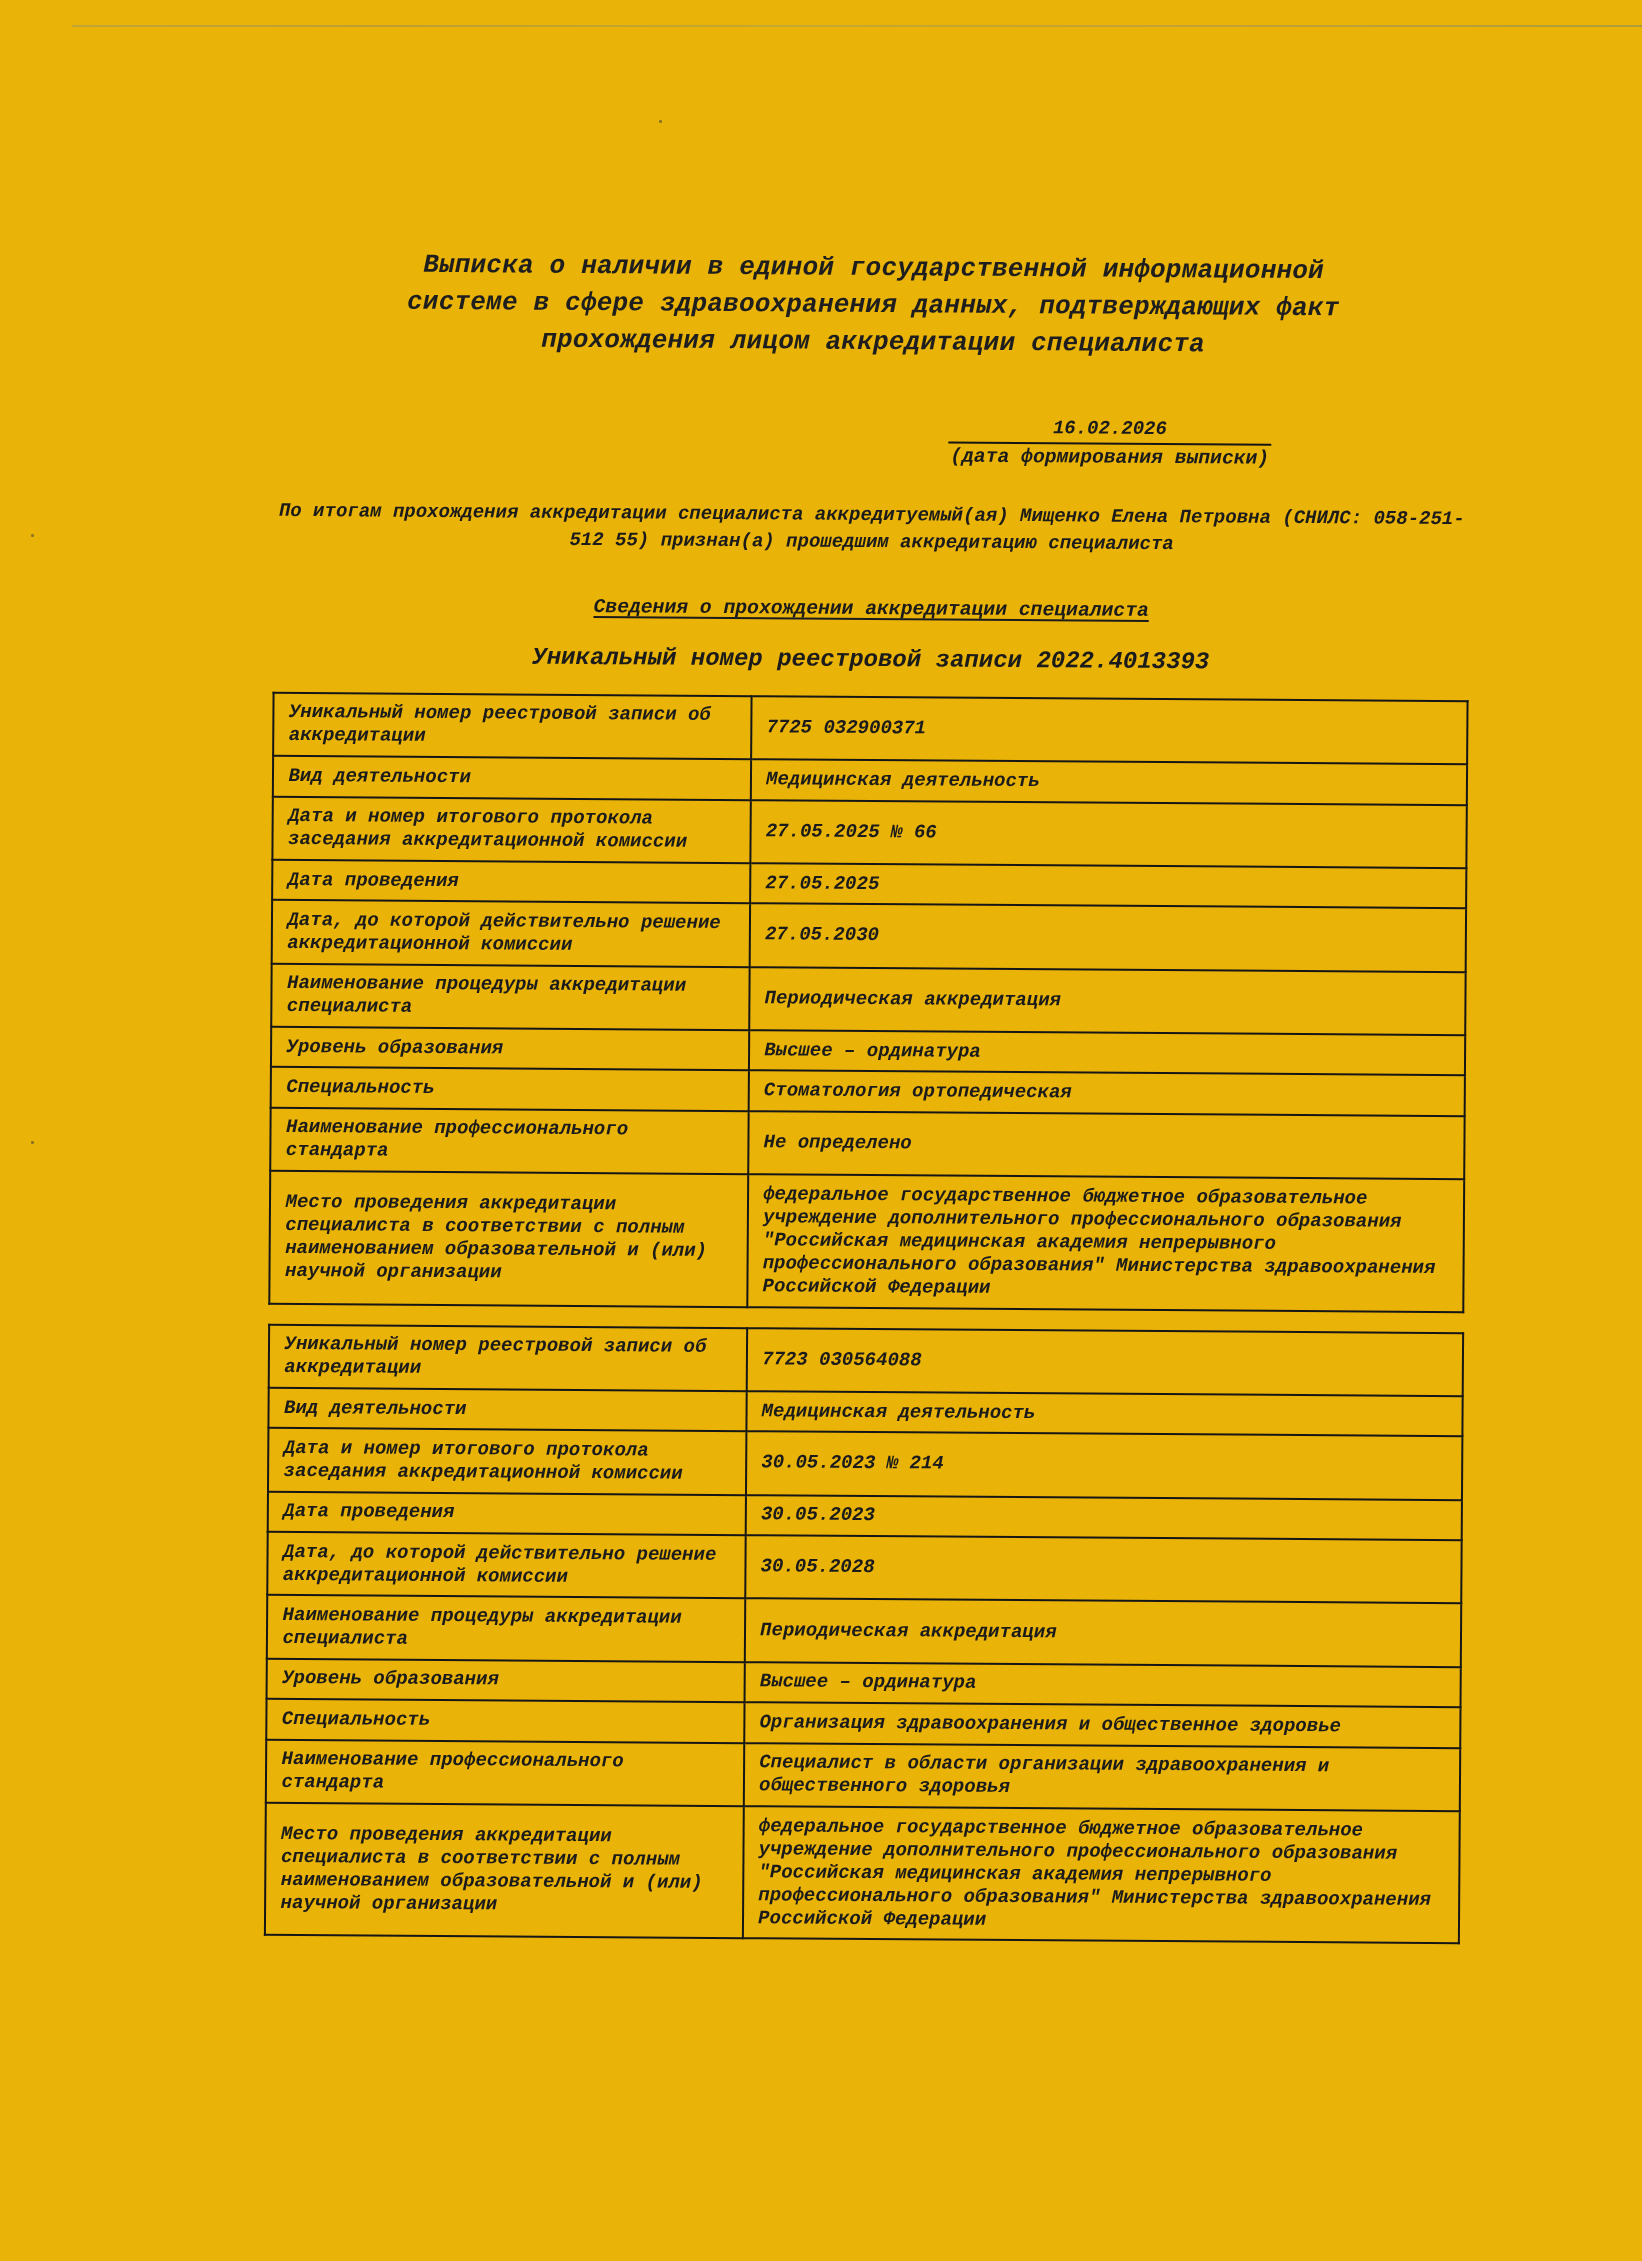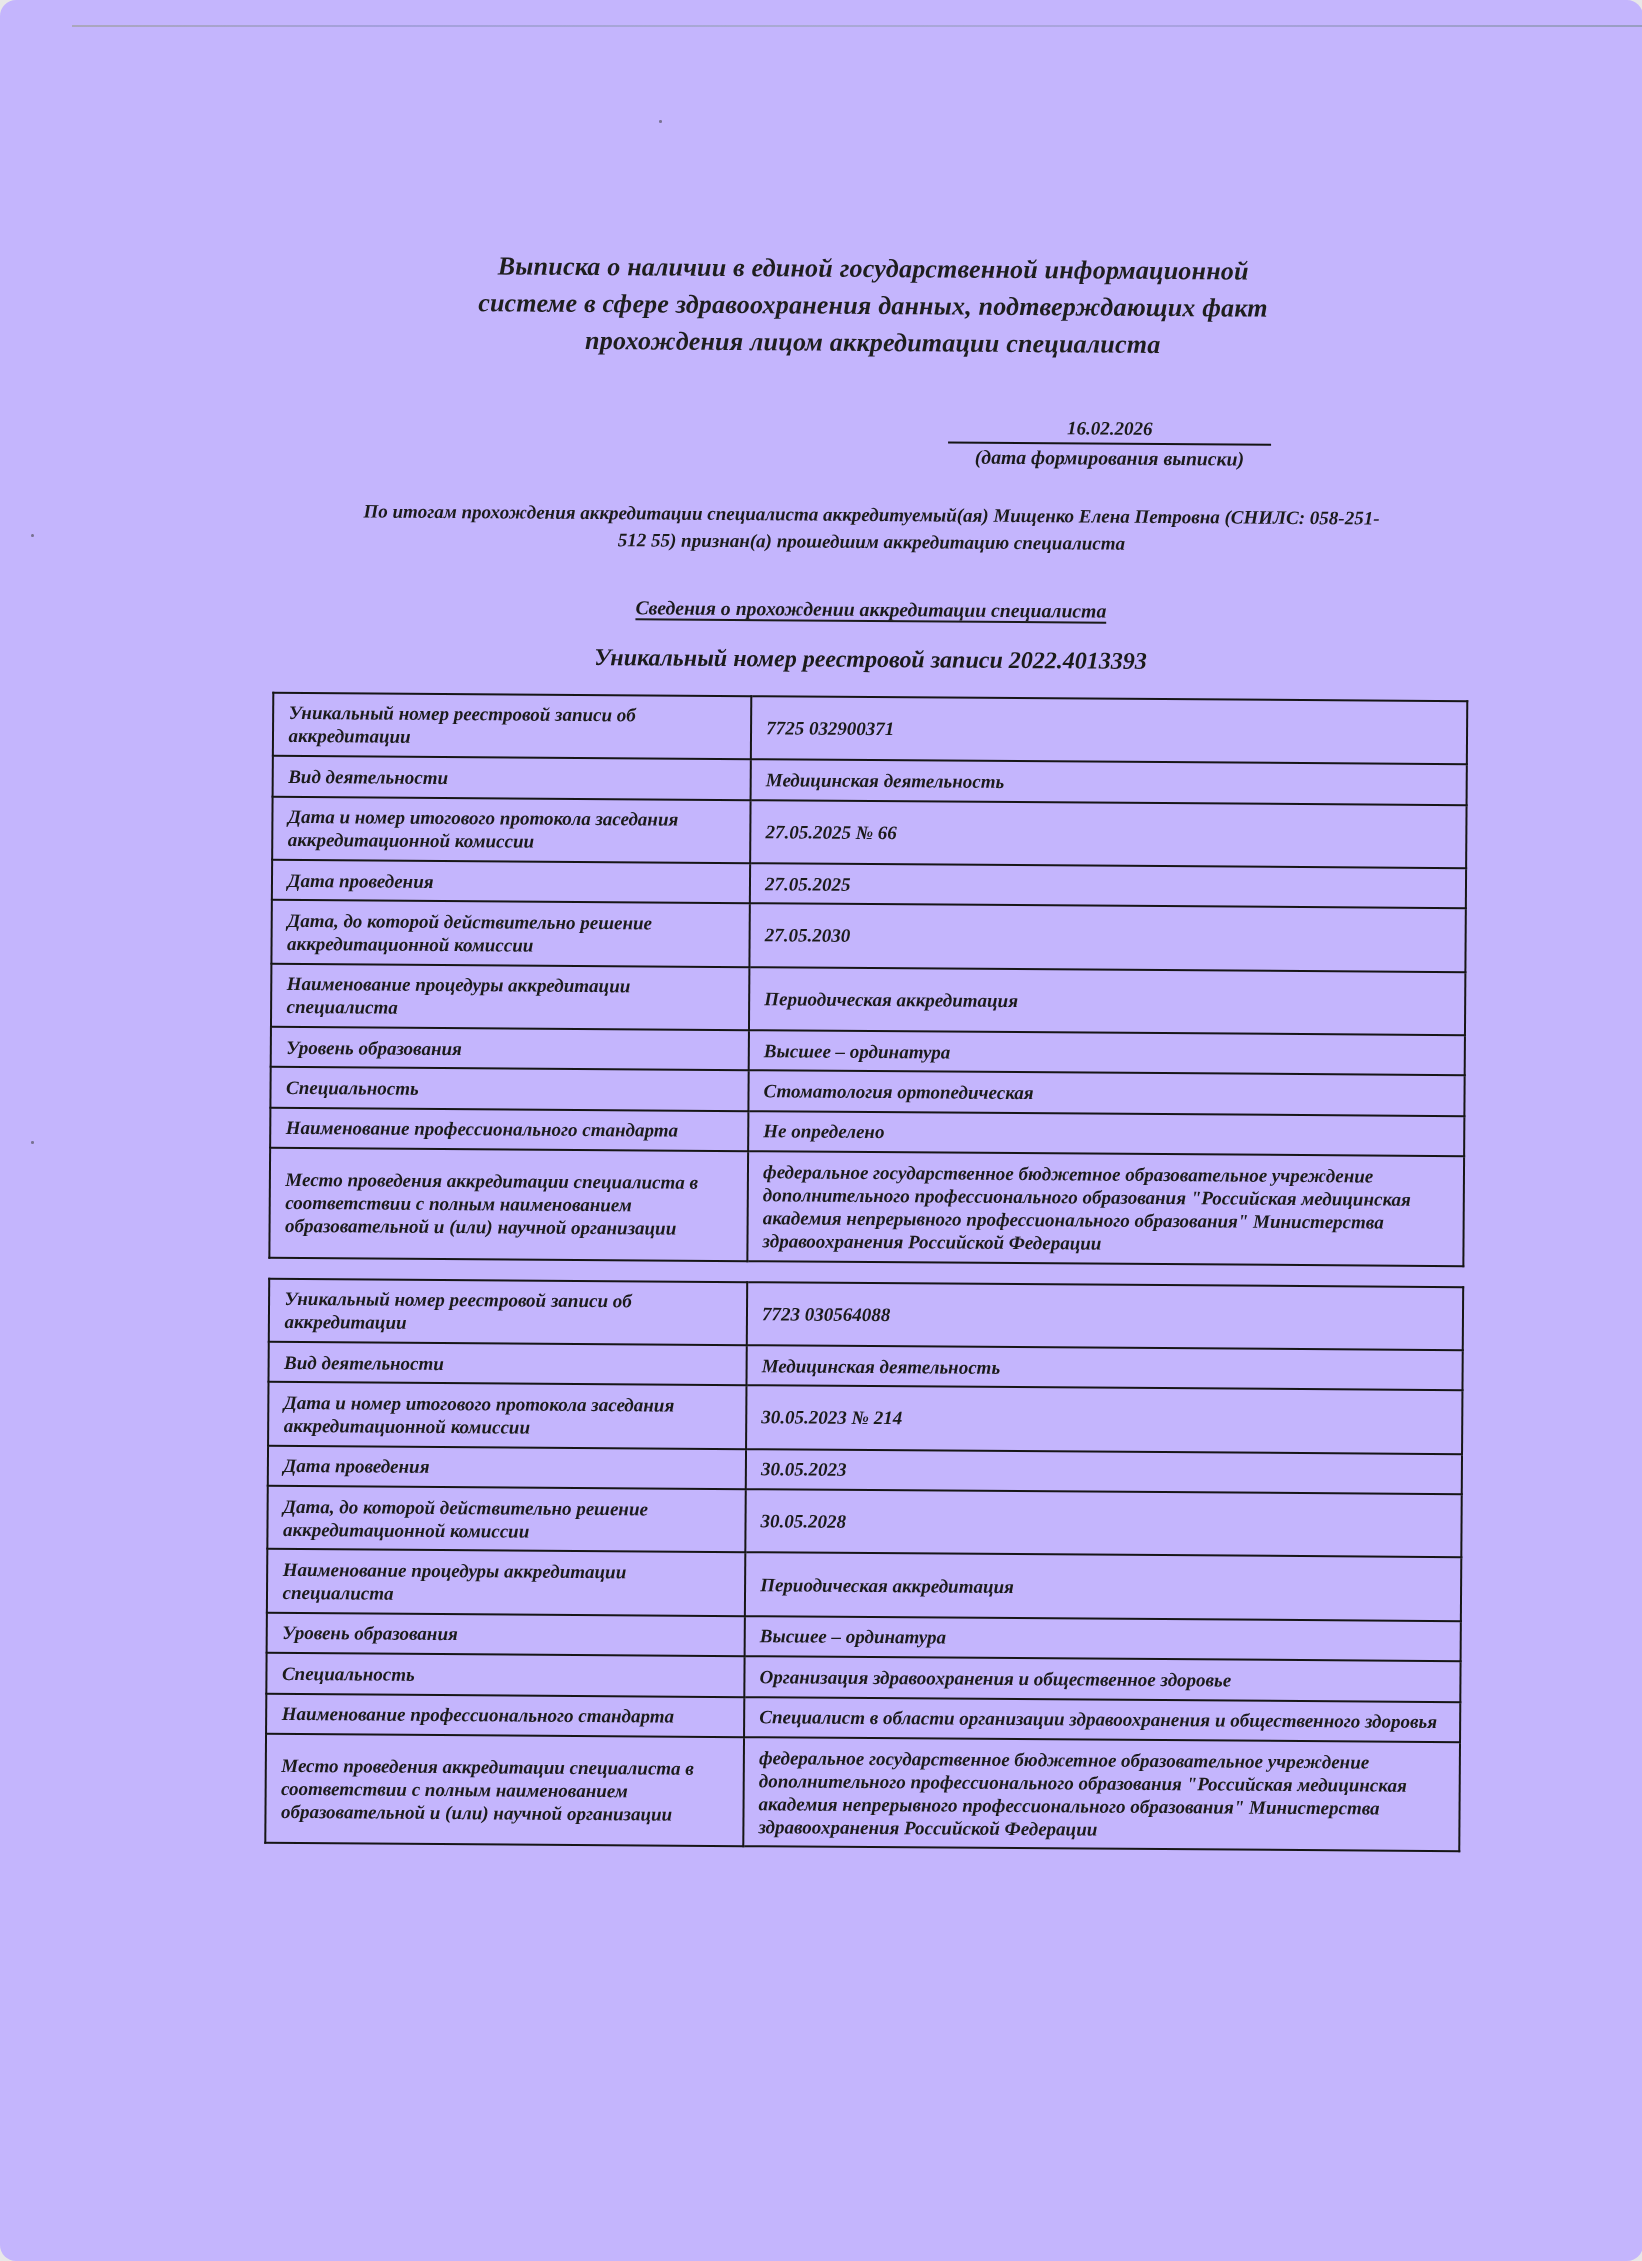--- a/index.html
+++ b/index.html
@@ -1,27 +1,26 @@
 <!DOCTYPE html>
 <html lang="ru" style="font-size:13.7px"><head>
 <meta charset="utf-8">
 <style>
   html, body { margin: 0; padding: 0; background: #e8e8e8; }
   .page {
     position: relative;
     width: 1643px;
     height: 2261px;
     margin: 0 auto;
-    background: #c4b5fd;
+    background: #eab308;
     overflow: hidden;
-    font-family: Liberation Serif, serif;
+    font-family: Liberation Mono, monospace;
     font-style: italic;
     font-weight: bold;
     color: #1b1b1b;
-    border-radius: 16px;
   }
   
   .scan-line {
     position: absolute;
     top: 25px; left: 72px; width: 1571px; height: 1.7px;
     background: linear-gradient(90deg,
       rgba(140,150,110,.45), rgba(90,110,150,.30) 20%,
       rgba(120,150,130,.35) 45%, rgba(110,120,160,.30) 70%,
       rgba(100,130,120,.45));
     pointer-events: none;

